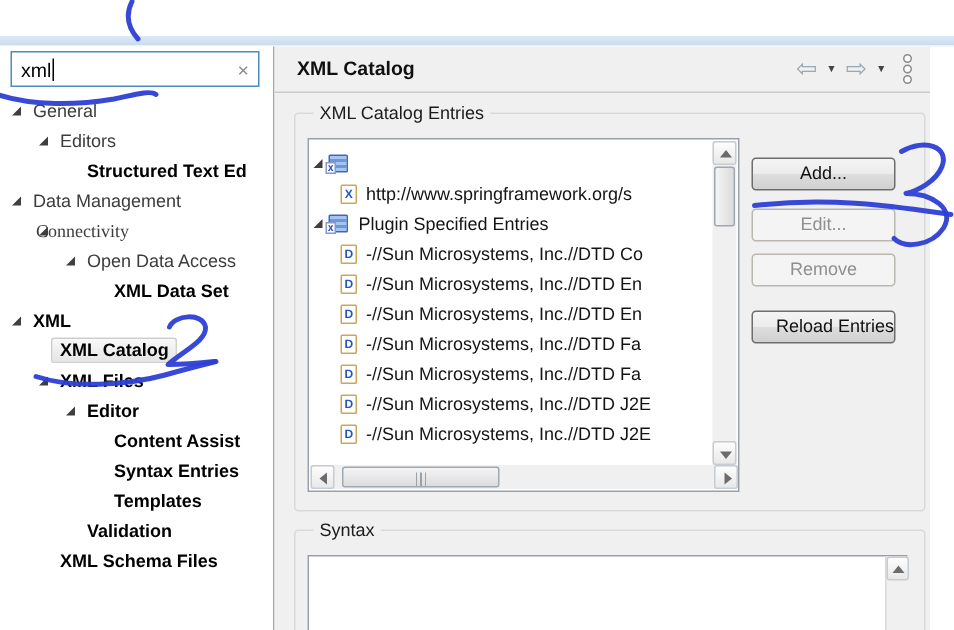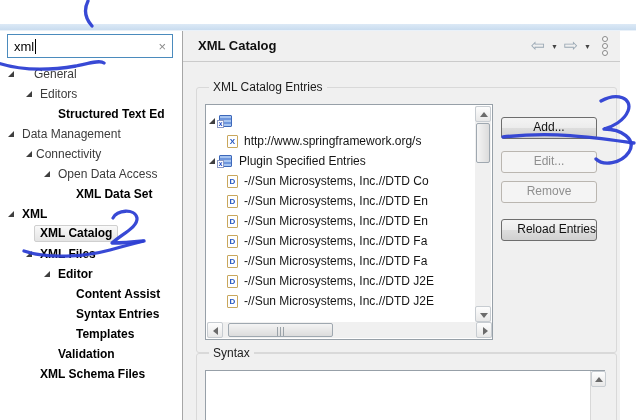--- a/index.html
+++ b/index.html
@@ -29,21 +29,21 @@
   .panel-header{position:absolute;left:0;top:0;width:437px;height:30px;border-bottom:1px solid #cbcbcb}
   .panel-title{position:absolute;left:15px;top:7px;font-size:13px;font-weight:bold;color:#101010}
   .nav{position:absolute;right:12px;top:5px;display:flex;align-items:center;gap:6px}
   .nav-arrow{font-size:17px;color:#9aa8b4;line-height:20px}
   .nav-caret{font-size:7px;color:#444}
   .dots{display:flex;flex-direction:column;gap:1px;margin-left:5px}
   .dots i{width:4px;height:4px;border:1px solid #8a8a8a;border-radius:50%;background:#fafafa}
   .group{position:absolute;border:1px solid #d9d9d9;border-radius:3px;box-sizing:border-box}
   .group-label{position:absolute;top:-8px;left:12px;background:#f0f0f0;padding:0 4px;
                font-size:12px;color:#1b1b1b}
-  #entries-group{left:13px;top:56px;width:421px;height:266px}
+  #entries-group{left:13px;top:44px;width:421px;height:266px}
   #details-group{left:13px;top:322px;width:421px;height:110px}
   .listbox{position:absolute;left:8px;top:16px;width:288px;height:236px;background:#fff;
            border:1px solid #97a0a8;box-sizing:border-box}
   #lrows{position:absolute;left:0;top:0;right:18px;bottom:18px;overflow:hidden}
   .lrow{position:absolute;left:0;height:20px;width:400px;display:flex;align-items:center;
         white-space:nowrap;font-size:12px;color:#141414}
   .lrow .tri{position:static;margin:0 4px 0 3px;border-bottom-color:#3f3f3f}
   .lrow.child{padding-left:21px}
   .ic-cat{position:relative;flex:0 0 auto;width:13px;height:12px;margin-right:7px;
           background:repeating-linear-gradient(180deg,#a6c4f0 0 2px,#6e96dd 2px 4px);
@@ -95,36 +95,36 @@
 
   <div class="left-panel">
     <div class="search">
       <span class="txt">xml</span>
       <span class="caret"></span>
       <span class="clear">×</span>
     </div>
     <div id="tree">
         <div class="trow" style="top: 0px;">
           <span class="tri" style="left: 8px;"></span>
-          <span class="tlabel" style="left: 22px; margin-left: 12px;">General</span>
+          <span class="tlabel" style="left: 22px;">General</span>
         </div>
         <div class="trow" style="top: 20px;">
           <span class="tri" style="left: 26px;"></span>
           <span class="tlabel" style="left: 40px;">Editors</span>
         </div>
         <div class="trow" style="top: 40px;">
           <span class="tlabel b" style="left: 58px;">Structured Text Ed</span>
         </div>
         <div class="trow" style="top: 60px;">
           <span class="tri" style="left: 8px;"></span>
           <span class="tlabel" style="left: 22px;">Data Management</span>
         </div>
         <div class="trow" style="top: 80px;">
           <span class="tri" style="left: 26px;"></span>
-          <span class="tlabel" style="left: 36px;">Connectivity</span>
+          <span class="tlabel" style="left: 24px; font-family: Liberation Serif, serif;">Connectivity</span>
         </div>
         <div class="trow" style="top: 100px;">
           <span class="tri" style="left: 44px;"></span>
           <span class="tlabel" style="left: 58px;">Open Data Access</span>
         </div>
         <div class="trow" style="top: 120px;">
           <span class="tlabel b" style="left: 76px;">XML Data Set</span>
         </div>
         <div class="trow" style="top: 140px;">
           <span class="tri" style="left: 8px;"></span>

